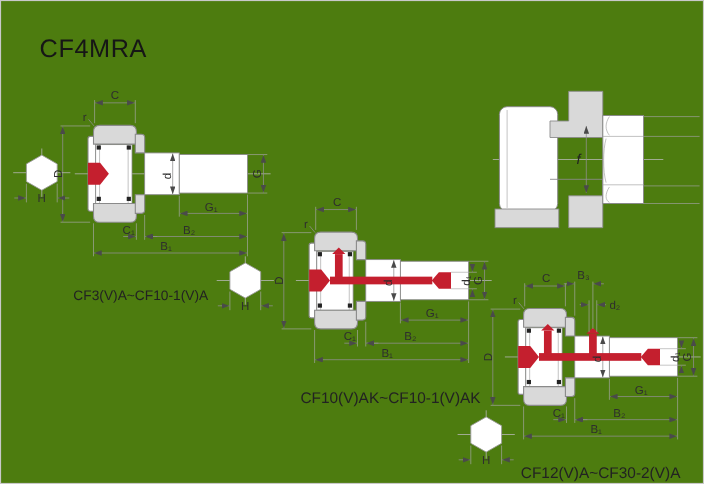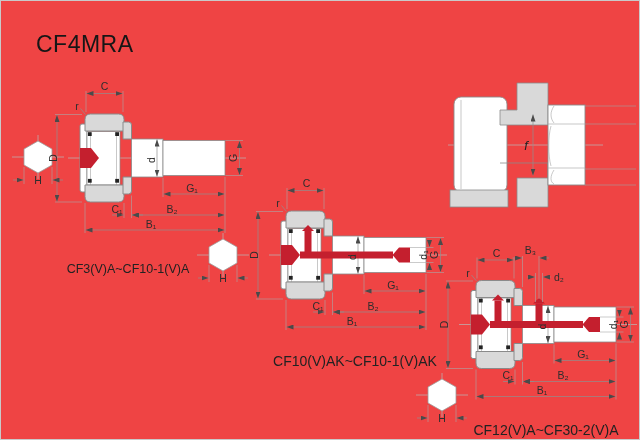--- a/index.html
+++ b/index.html
@@ -1,16 +1,16 @@
 <!DOCTYPE html>
 <html style="--red: #c41f2e; --gray_fill: #d9d9d9; --line: #8a8a8a;"><head>
 <meta charset="utf-8">
 <style>
   html,body{margin:0;padding:0;background:#fff;}
-  .page{position:relative;width:638px;height:438px;border:1px solid #c9c9c9;background:#ef4444;overflow:hidden;}
+  .page{position:relative;width:638px;height:438px;border:1px solid #c9c9c9;background:#4d7c0f;overflow:hidden;}
   svg{display:block;}
   text{font-family:"Liberation Sans","DejaVu Sans",sans-serif;fill:#333;}
   .ttl{font-size:23px;fill:#161616;letter-spacing:.5px;}
   .dl{font-size:10.5px;fill:#2e2e2e;}
   .cap{font-size:14px;fill:#222;}
   .cap-sm{font-size:12.5px;fill:#222;}
   .fi{font-size:13px;font-style:italic;fill:#222;}
   .obj{fill:#ffffff;stroke:var(--line,#8a8a8a);stroke-width:1;}
   .objthin{fill:none;stroke:#a2a2a2;stroke-width:.6;}
   .gry{fill:var(--gray_fill,#d9d9d9);stroke:var(--line,#8a8a8a);stroke-width:1;}

